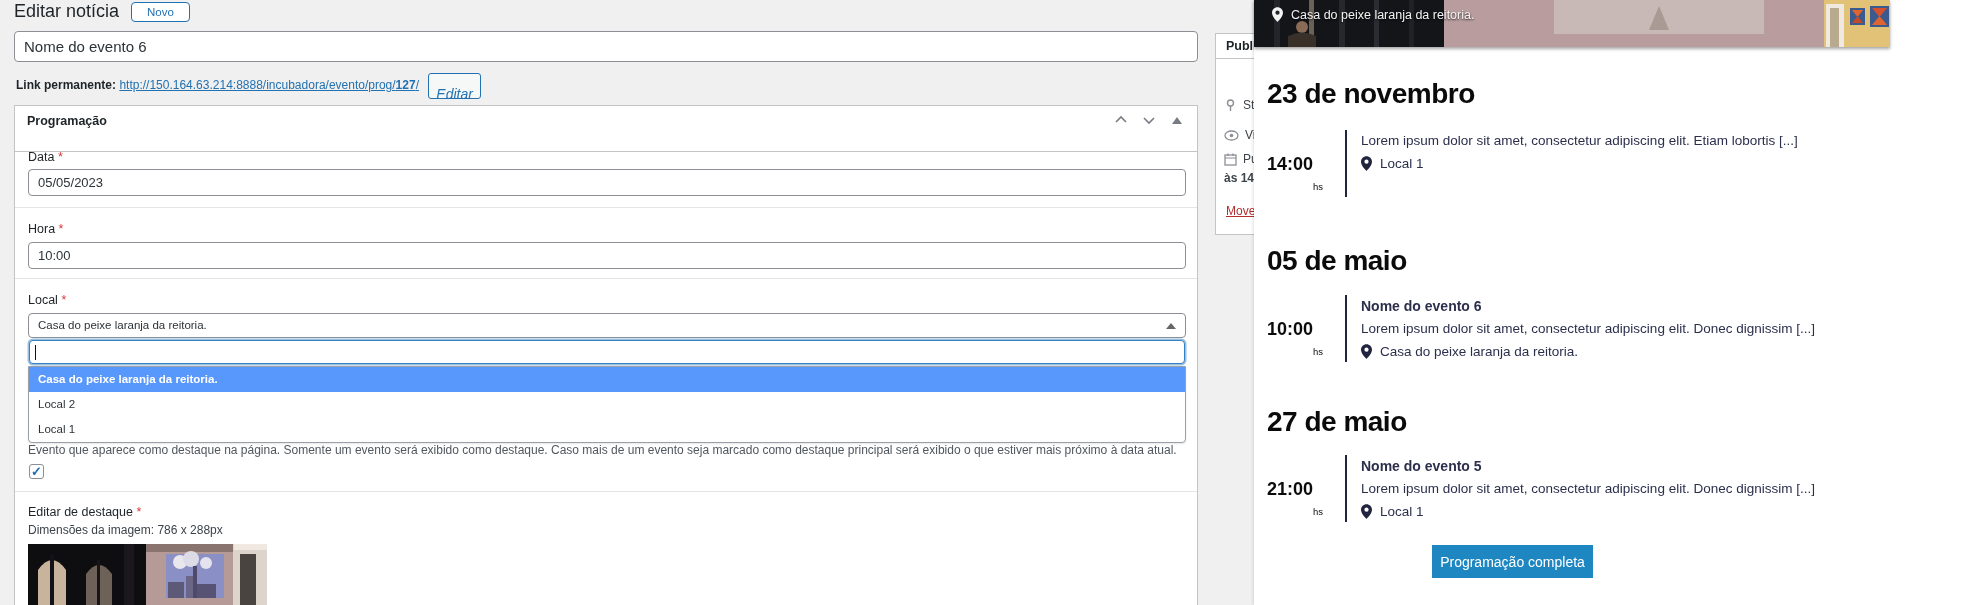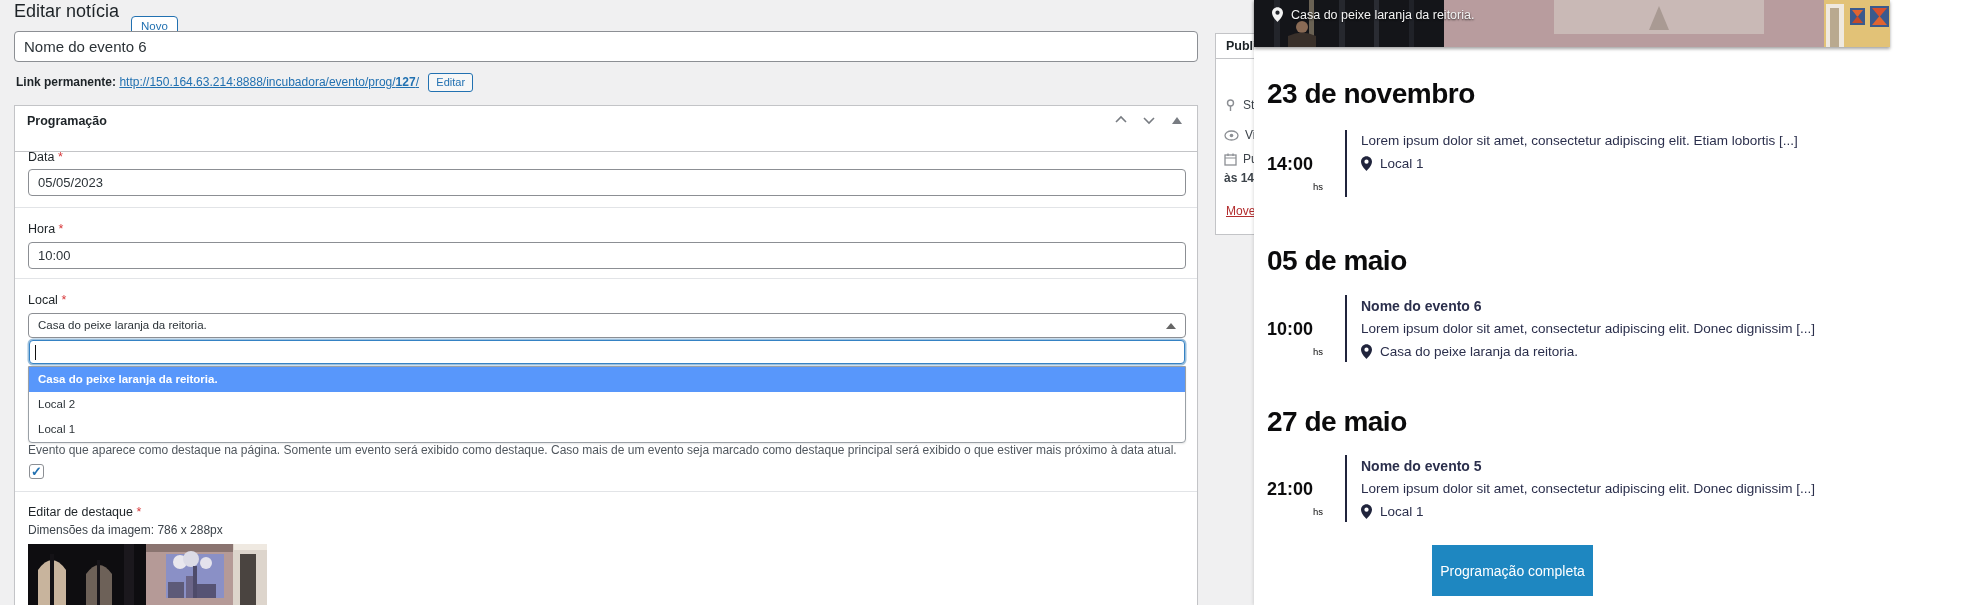--- a/index.html
+++ b/index.html
@@ -2,30 +2,30 @@
 <html style="--accent: #2271b1; --required: #d63638; --select-highlight: #5897fb; --cta-blue: #1e87c1; --trash-red: #b32d2e; --preview-text: #2b2f4c; --heading-black: #0b0b0c;"><head>
 <meta charset="utf-8">
 <style>
   * { margin:0; padding:0; box-sizing:border-box; }
   html,body { width:1981px; height:605px; }
   body { font-family:"Liberation Sans", sans-serif; background:#f0f0f1; }
   .screen { position:relative; width:1981px; height:605px; overflow:hidden; background:#f0f0f1; }
 
   
   .page-title { position:absolute; left:14px; top:1px; font-size:18px; font-weight:400; color:#1d2327; }
-  .btn-new { position:absolute; left:131px; top:2px; height:20px; padding:0 9px; font-size:11.5px; line-height:18px;
-             color:var(--accent); background:#fff; border:1px solid var(--accent); border-radius:4px; cursor:pointer;margin-top:14px; }
+  .btn-new { position:absolute; left:131px; top:2px; height:20px; padding:0 15px; font-size:11.5px; line-height:18px;
+             color:var(--accent); background:#fff; border:1px solid var(--accent); border-radius:4px; cursor:pointer; }
   .title-input { position:absolute; left:14px; top:31px; width:1184px; height:31px; border:1px solid #8c8f94; border-radius:4px;
                  background:#fff; font-size:15px; color:#2c3338; padding:0 9px; font-family:"Liberation Sans",sans-serif; }
   .permalink-row { position:absolute; left:16px; top:73px; font-size:12px; color:#1d2327; }
   .permalink-row b { font-weight:bold; }
   .permalink-row a { color:var(--accent); text-decoration:underline; }
   .permalink-row a .pid { font-weight:bold; }
-  .btn-editar { display:inline-block; margin-left:6px; height:19px; padding:0 7px; font-size:11px; line-height:17px;
-                color:var(--accent); background:#f6f7f7; border:1px solid var(--accent); border-radius:3px; cursor:pointer; vertical-align:middle; }
+  .btn-editar { display:inline-block; margin-left:6px; height:19px; padding:12px 7px; font-size:14px; line-height:17px;
+                color:var(--accent); background:#f6f7f7; border:1px solid var(--accent); border-radius:3px; cursor:pointer; vertical-align:middle;font-style:italic; }
 
   
   .metabox { position:absolute; left:14px; top:105px; width:1184px; height:560px; background:#fff;
              border:1px solid #c3c4c7; box-shadow:0 1px 1px rgba(0,0,0,.04); }
   .mb-head { position:relative; height:46px; border-bottom:1px solid #c3c4c7; }
   .mb-title { position:absolute; left:12px; top:8px; font-size:12.5px; font-weight:bold; color:#1d2327; }
   .mb-ctrl { position:absolute; top:7px; width:18px; height:16px; cursor:pointer; color:#787c82; }
   .mb-up { right:66px; } .mb-down { right:38px; } .mb-toggle { right:8px; top:9px; }
   .mb-ctrl svg { display:block; }
 
@@ -74,21 +74,21 @@
   .day { position:absolute; left:13px; width:600px; }
   .day-date { font-size:28px; font-weight:bold; letter-spacing:-.5px; color:var(--heading-black); }
   .event { position:absolute; left:13px; width:600px; display:flex; min-height:67px; }
   .ev-time { width:78px; padding-top:24px; font-size:18px; font-weight:bold; color:#0b0b0c; white-space:nowrap; }
   .ev-time .hs { font-size:9.5px; font-weight:normal; position:relative; top:20px; }
   .ev-line { width:2px; background:#20243c; }
   .ev-body { padding:3px 0 0 14px; color:var(--preview-text); font-size:13.5px; }
   .ev-title { font-size:14px; font-weight:bold; margin-bottom:7px; }
   .ev-exc { margin-bottom:8px; }
   .ev-loc { display:flex; align-items:center; gap:8px; }
-  .cta { position:absolute; left:178px; top:545px; width:161px; height:51px; background:var(--cta-blue); color:#fff;
+  .cta { position:absolute; left:178px; top:545px; width:161px; height:33px; background:var(--cta-blue); color:#fff;
          font-size:14px; border:none; display:flex; align-items:center; justify-content:center; cursor:pointer;
          font-family:"Liberation Sans",sans-serif; }
 </style>
 </head>
 <body>
 
 <div class="screen">
 
   <h1 class="page-title">Editar notícia</h1>
   <button class="btn-new">Novo</button>

